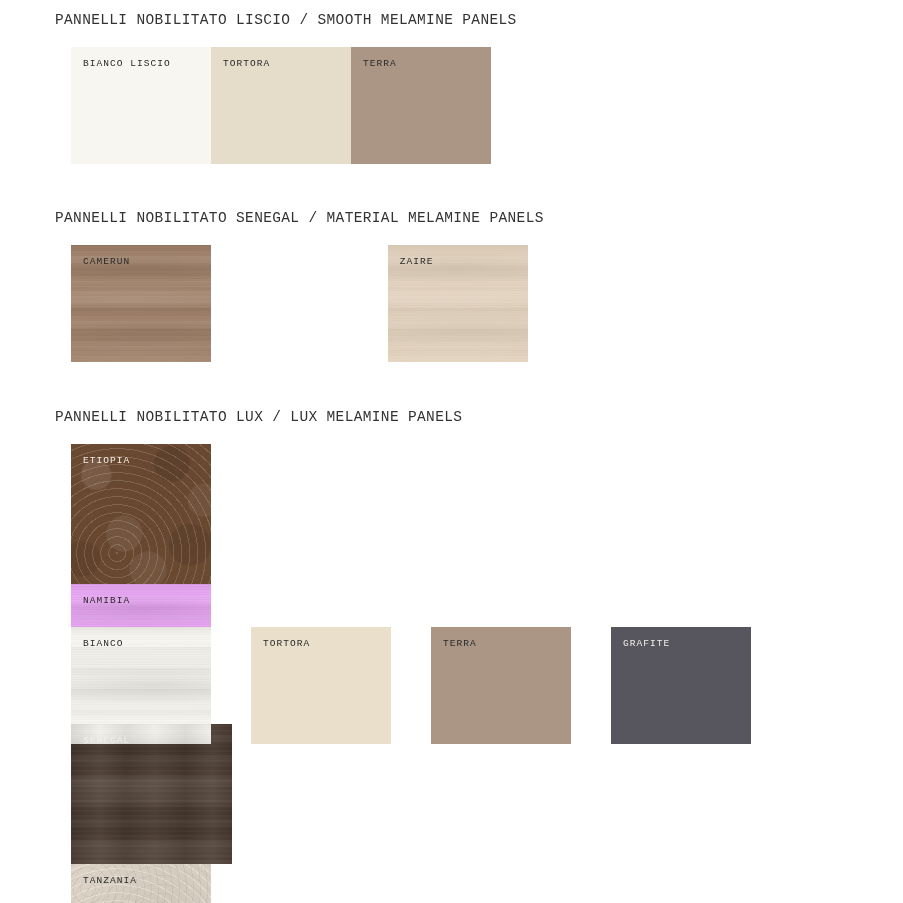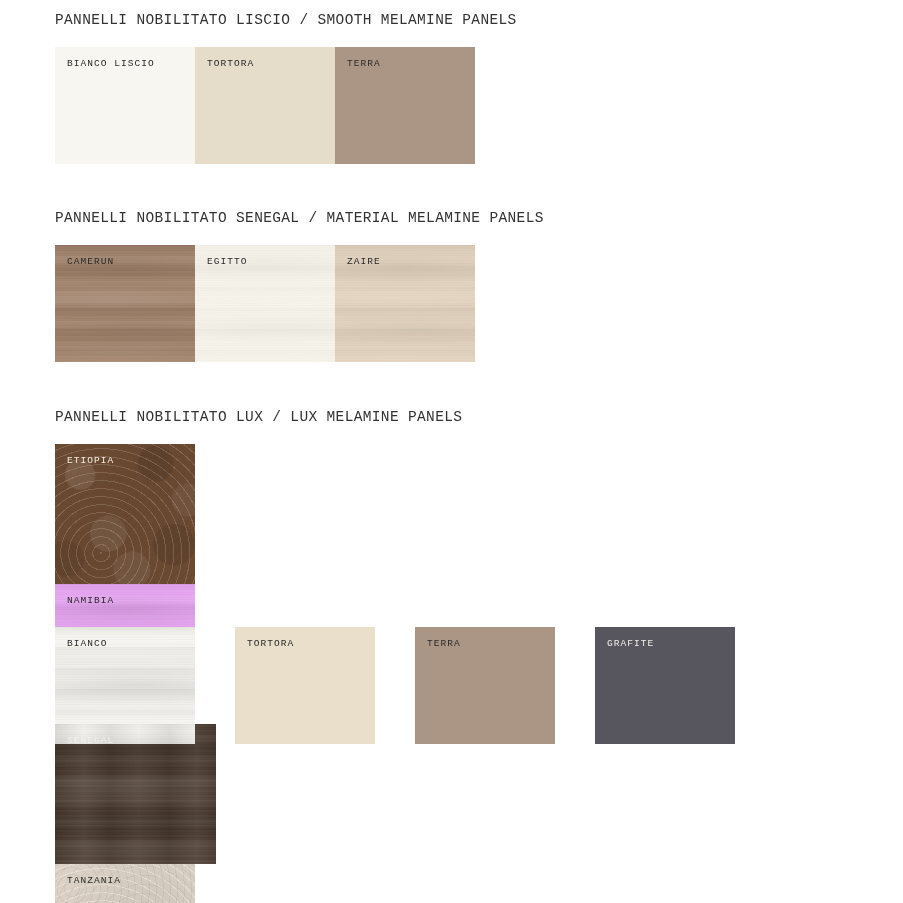--- a/index.html
+++ b/index.html
@@ -31,21 +31,21 @@
     font-size: 14.5px;
     letter-spacing: 0.35px;
     font-weight: 400;
     color: #333333;
     white-space: nowrap;
     margin: 0;
     padding: 0 0 0 55px;
   }
   .swatch-row {
     display: flex;
-    margin: 0;
+    margin: 16px;
     padding: 0 0 0 55px;
     height: 87px;
   }
   .swatch {
     width: 140px;
     height: 117px;
     position: relative;
     overflow: hidden;
     flex: 0 0 140px;
   }
@@ -180,34 +180,29 @@
         <span class="label dark">TORTORA</span>
       </div>
       <div class="swatch sw-flat" style="--c:#ab9686; background:#ab9686;">
         <span class="label dark">TERRA</span>
       </div>
     </div>
   </div>
 
   <div class="section" style="position:absolute; left:0; top:210px;">
     <div class="section-title">PANNELLI NOBILITATO SENEGAL / MATERIAL MELAMINE PANELS</div>
-    <div class="swatch-row" style="margin-top:19px;">
+    <div class="swatch-row" style="margin-top:19px;justify-content:space-between;">
 
       <div class="swatch" style="background:#a4846c;">
         <div class="tex bands"></div>
         <div class="tex grain-fine"></div>
         <div class="tex arcs" style="opacity:.75;"></div>
         <span class="label dark">CAMERUN</span>
       </div>
 
-      <div class="swatch" style="background:#f6f3ea;">
-        <div class="tex grain-fine" style="opacity:.45;"></div>
-        <div class="tex arcs" style="opacity:.35;"></div>
-        <span class="label dark">EGITTO</span>
-      </div>
 
       <div class="swatch" style="background:#e5d5c0;">
         <div class="tex bands" style="opacity:.6;"></div>
         <div class="tex grain-fine" style="opacity:.6;"></div>
         <div class="tex arcs" style="opacity:.6;"></div>
         <span class="label dark">ZAIRE</span>
       </div>
 
     </div>
   </div>

